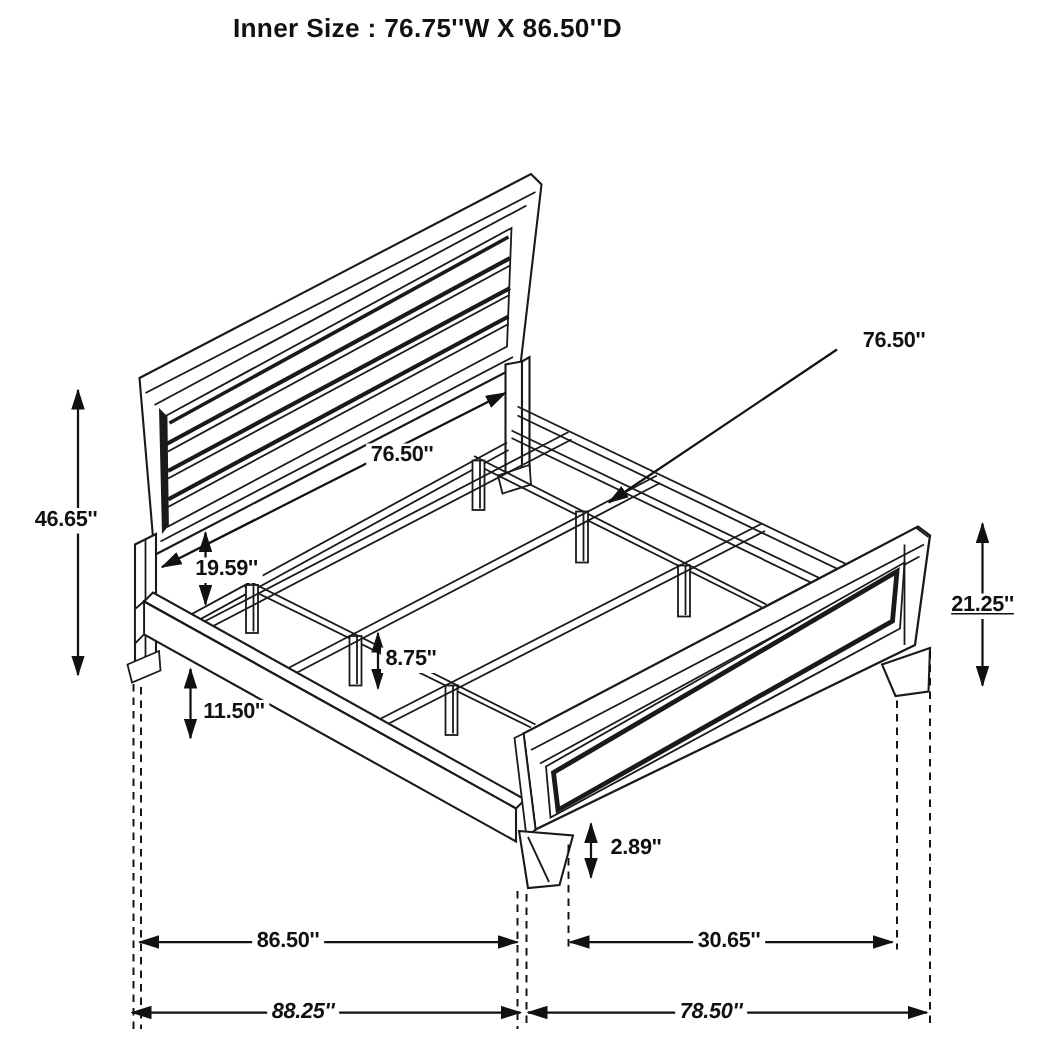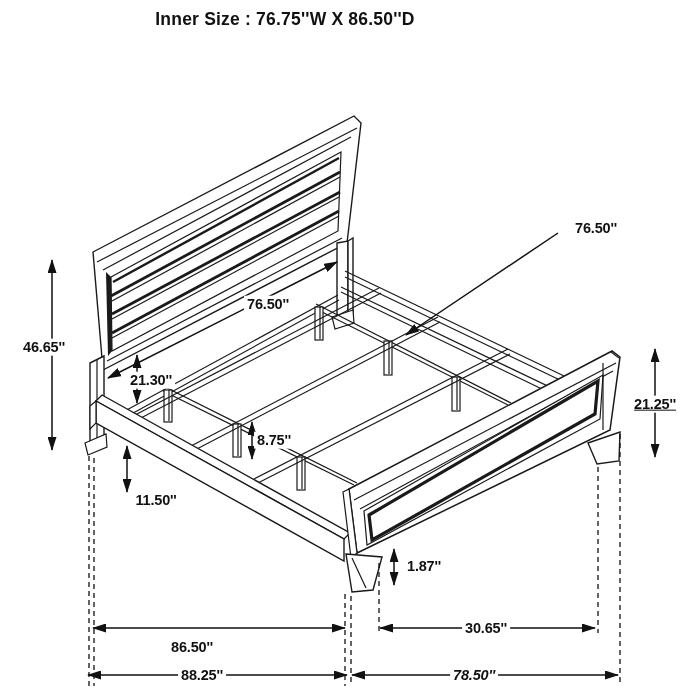--- a/index.html
+++ b/index.html
@@ -142,23 +142,23 @@
       <path class="dimln" d="M380,628 L595,628" marker-start="url(#ah)" marker-end="url(#ah)"></path>
       <path class="dimln" d="M88,675 L347,675" marker-start="url(#ah)" marker-end="url(#ah)"></path>
       <path class="dimln" d="M352,675 L618,675" marker-start="url(#ah)" marker-end="url(#ah)"></path>
     </g>
   </svg>
 
   <div class="title">Inner Size : 76.75''W X 86.50''D</div>
 
   <div class="dim" style="left:44px;top:347px;">46.65''</div>
   <div class="dim" style="left:268px;top:304px;">76.50''</div>
-  <div class="dim" style="left:151px;top:380px;">21.30''</div>
+  <div class="dim" style="left:151px;top:380px;">19.59''</div>
   <div class="dim" style="left:274px;top:440px;">8.75''</div>
-  <div class="dim" style="left:156px;top:475px;margin-top:25px;">11.50''</div>
+  <div class="dim" style="left:156px;top:475px;">11.50''</div>
   <div class="dim" style="left:596px;top:228px;">76.50''</div>
   <div class="dim" style="left:655px;top:404px;text-decoration:underline;">21.25''</div>
-  <div class="dim" style="left:424px;top:566px;">1.87''</div>
-  <div class="dim" style="left:192px;top:628px;margin-top:19px;">86.50''</div>
+  <div class="dim" style="left:424px;top:566px;">2.89''</div>
+  <div class="dim" style="left:192px;top:628px;">86.50''</div>
   <div class="dim" style="left:486px;top:628px;">30.65''</div>
-  <div class="dim" style="left:202px;top:675px;">88.25''</div>
+  <div class="dim" style="left:202px;top:675px;font-style:italic;">88.25''</div>
   <div class="dim" style="left:474px;top:675px;font-style:italic;">78.50''</div>
 </div>
 
 </body></html>

